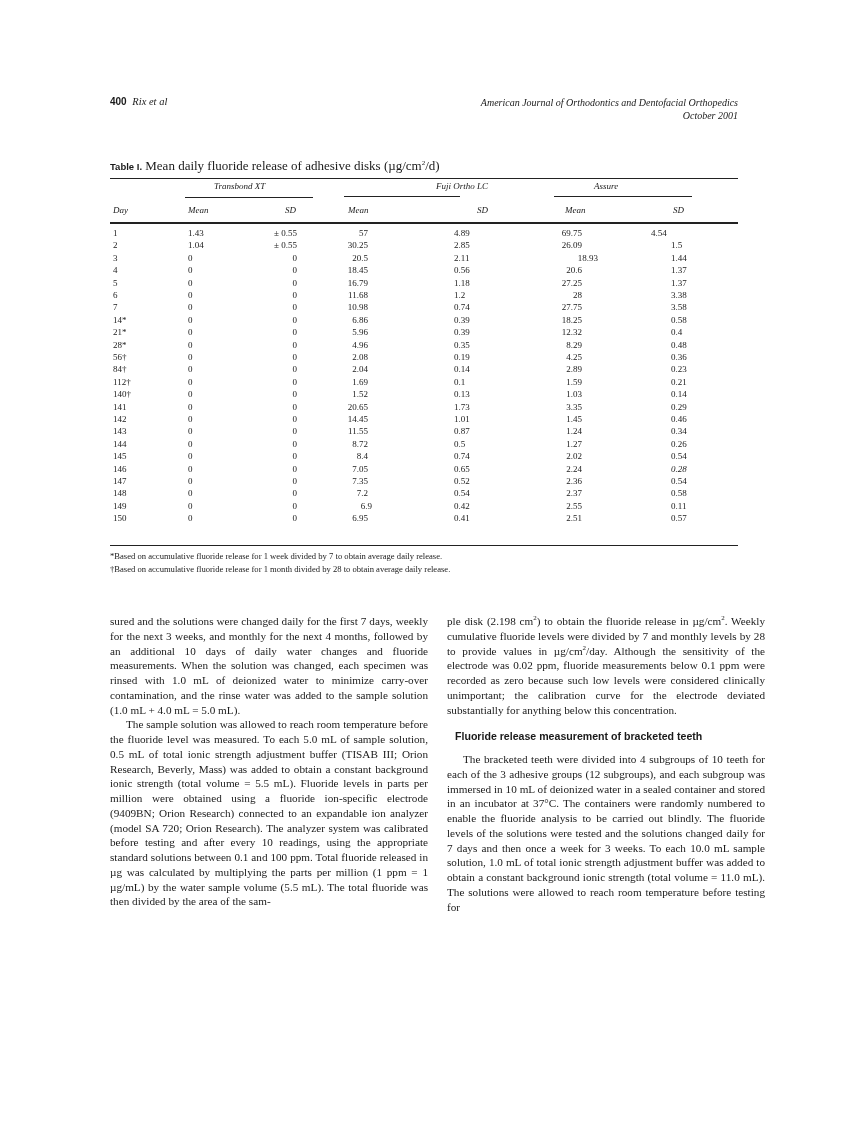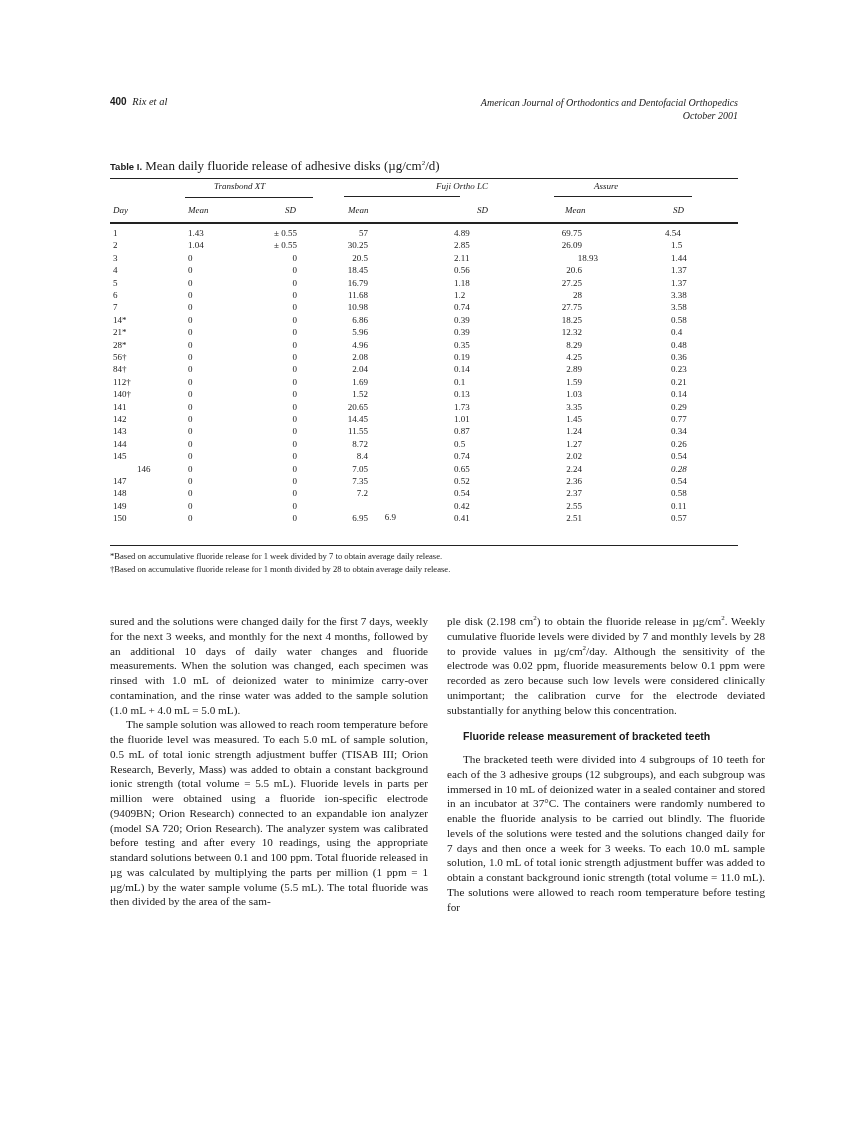--- a/index.html
+++ b/index.html
@@ -11,21 +11,21 @@
   .running-right { right:124px; top:96px; font-size:10px; font-style:italic; text-align:right; line-height:13px; }
   .caption { left:110px; top:158px; font-size:13px; }
   .caption .tlabel { font-family:"Liberation Sans", sans-serif; font-weight:bold; font-size:9.5px; }
   .rule { position:absolute; background:#222; }
   .th { position:absolute; font-size:9px; font-style:italic; }
   .cell { position:absolute; font-size:9px; white-space:nowrap; }
   .foot { left:110px; font-size:8.6px; }
   .col { position:absolute; top:614px; width:318px; font-size:11.2px; line-height:14.75px; text-align:justify; }
   .col p { margin:0; }
   .col p.ind { text-indent:16px; }
-  .col h3 { margin:12px 0 8px 16px; font-family:"Liberation Sans", sans-serif; font-weight:bold; font-size:10.6px; text-align:left; }
+  .col h3 { margin:12px 0 8px 8px; font-family:"Liberation Sans", sans-serif; font-weight:bold; font-size:10.6px; text-align:left; }
   sup { font-size:7px; line-height:0; }
 </style>
 </head>
 <body>
 
 <div class="abs running-left">
   <span class="pg">400</span>
   <span class="au">Rix et al</span>
 </div>
 <div class="abs running-right">
@@ -57,21 +57,21 @@
   <div class="rule" style="left:110px; top:222px; width:628px; height:1.5px;"></div>
 
   <div id="rows">
       <div>
         <div class="cell" style="top: 228px; left: 113px;">1</div>
         <div class="cell" style="top: 228px; left: 188px;">1.43</div>
         <div class="cell" style="top: 228px; right: 565px;">± 0.55</div>
         <div class="cell" style="top: 228px; right: 494px;">57</div>
         <div class="cell" style="top: 228px; left: 454px;">4.89</div>
         <div class="cell" style="top: 228px; right: 280px; padding-left: 48px;">69.75</div>
-        <div class="cell" style="top: 228px; left: 665px;">4.54</div>
+        <div class="cell" style="top: 228px; left: 651px;">4.54</div>
       </div>
       <div>
         <div class="cell" style="top: 240.4px; left: 113px;">2</div>
         <div class="cell" style="top: 240.4px; left: 188px;">1.04</div>
         <div class="cell" style="top: 240.4px; right: 565px;">± 0.55</div>
         <div class="cell" style="top: 240.4px; right: 494px;">30.25</div>
         <div class="cell" style="top: 240.4px; left: 454px;">2.85</div>
         <div class="cell" style="top: 240.4px; right: 280px;">26.09</div>
         <div class="cell" style="top: 240.4px; left: 671px;">1.5</div>
       </div>
@@ -192,21 +192,21 @@
         <div class="cell" style="top: 401.6px; right: 280px;">3.35</div>
         <div class="cell" style="top: 401.6px; left: 671px;">0.29</div>
       </div>
       <div>
         <div class="cell" style="top: 414px; left: 113px;">142</div>
         <div class="cell" style="top: 414px; left: 188px;">0</div>
         <div class="cell" style="top: 414px; right: 565px;">0</div>
         <div class="cell" style="top: 414px; right: 494px;">14.45</div>
         <div class="cell" style="top: 414px; left: 454px;">1.01</div>
         <div class="cell" style="top: 414px; right: 280px;">1.45</div>
-        <div class="cell" style="top: 414px; left: 671px;">0.77</div>
+        <div class="cell" style="top: 414px; left: 671px;">0.46</div>
       </div>
       <div>
         <div class="cell" style="top: 426.4px; left: 113px;">143</div>
         <div class="cell" style="top: 426.4px; left: 188px;">0</div>
         <div class="cell" style="top: 426.4px; right: 565px;">0</div>
         <div class="cell" style="top: 426.4px; right: 494px;">11.55</div>
         <div class="cell" style="top: 426.4px; left: 454px;">0.87</div>
         <div class="cell" style="top: 426.4px; right: 280px;">1.24</div>
         <div class="cell" style="top: 426.4px; left: 671px;">0.34</div>
       </div>
@@ -222,21 +222,21 @@
       <div>
         <div class="cell" style="top: 451.2px; left: 113px;">145</div>
         <div class="cell" style="top: 451.2px; left: 188px;">0</div>
         <div class="cell" style="top: 451.2px; right: 565px;">0</div>
         <div class="cell" style="top: 451.2px; right: 494px;">8.4</div>
         <div class="cell" style="top: 451.2px; left: 454px;">0.74</div>
         <div class="cell" style="top: 451.2px; right: 280px;">2.02</div>
         <div class="cell" style="top: 451.2px; left: 671px;">0.54</div>
       </div>
       <div>
-        <div class="cell" style="top: 463.6px; left: 113px; margin-left: 24px;">146</div>
+        <div class="cell" style="top: 463.6px; left: 113px;">146</div>
         <div class="cell" style="top: 463.6px; left: 188px;">0</div>
         <div class="cell" style="top: 463.6px; right: 565px;">0</div>
         <div class="cell" style="top: 463.6px; right: 494px;">7.05</div>
         <div class="cell" style="top: 463.6px; left: 454px;">0.65</div>
         <div class="cell" style="top: 463.6px; right: 280px;">2.24</div>
         <div class="cell" style="top: 463.6px; left: 671px; font-style: italic;">0.28</div>
       </div>
       <div>
         <div class="cell" style="top: 476px; left: 113px;">147</div>
         <div class="cell" style="top: 476px; left: 188px;">0</div>
@@ -252,21 +252,21 @@
         <div class="cell" style="top: 488.4px; right: 565px;">0</div>
         <div class="cell" style="top: 488.4px; right: 494px;">7.2</div>
         <div class="cell" style="top: 488.4px; left: 454px;">0.54</div>
         <div class="cell" style="top: 488.4px; right: 280px;">2.37</div>
         <div class="cell" style="top: 488.4px; left: 671px;">0.58</div>
       </div>
       <div>
         <div class="cell" style="top: 500.8px; left: 113px;">149</div>
         <div class="cell" style="top: 500.8px; left: 188px;">0</div>
         <div class="cell" style="top: 500.8px; right: 565px;">0</div>
-        <div class="cell" style="top: 500.8px; right: 466px; margin-top: 11px;">6.9</div>
+        <div class="cell" style="top: 500.8px; right: 490px;">6.9</div>
         <div class="cell" style="top: 500.8px; left: 454px;">0.42</div>
         <div class="cell" style="top: 500.8px; right: 280px;">2.55</div>
         <div class="cell" style="top: 500.8px; left: 671px;">0.11</div>
       </div>
       <div>
         <div class="cell" style="top: 513.2px; left: 113px;">150</div>
         <div class="cell" style="top: 513.2px; left: 188px;">0</div>
         <div class="cell" style="top: 513.2px; right: 565px;">0</div>
         <div class="cell" style="top: 513.2px; right: 494px;">6.95</div>
         <div class="cell" style="top: 513.2px; left: 454px;">0.41</div>

